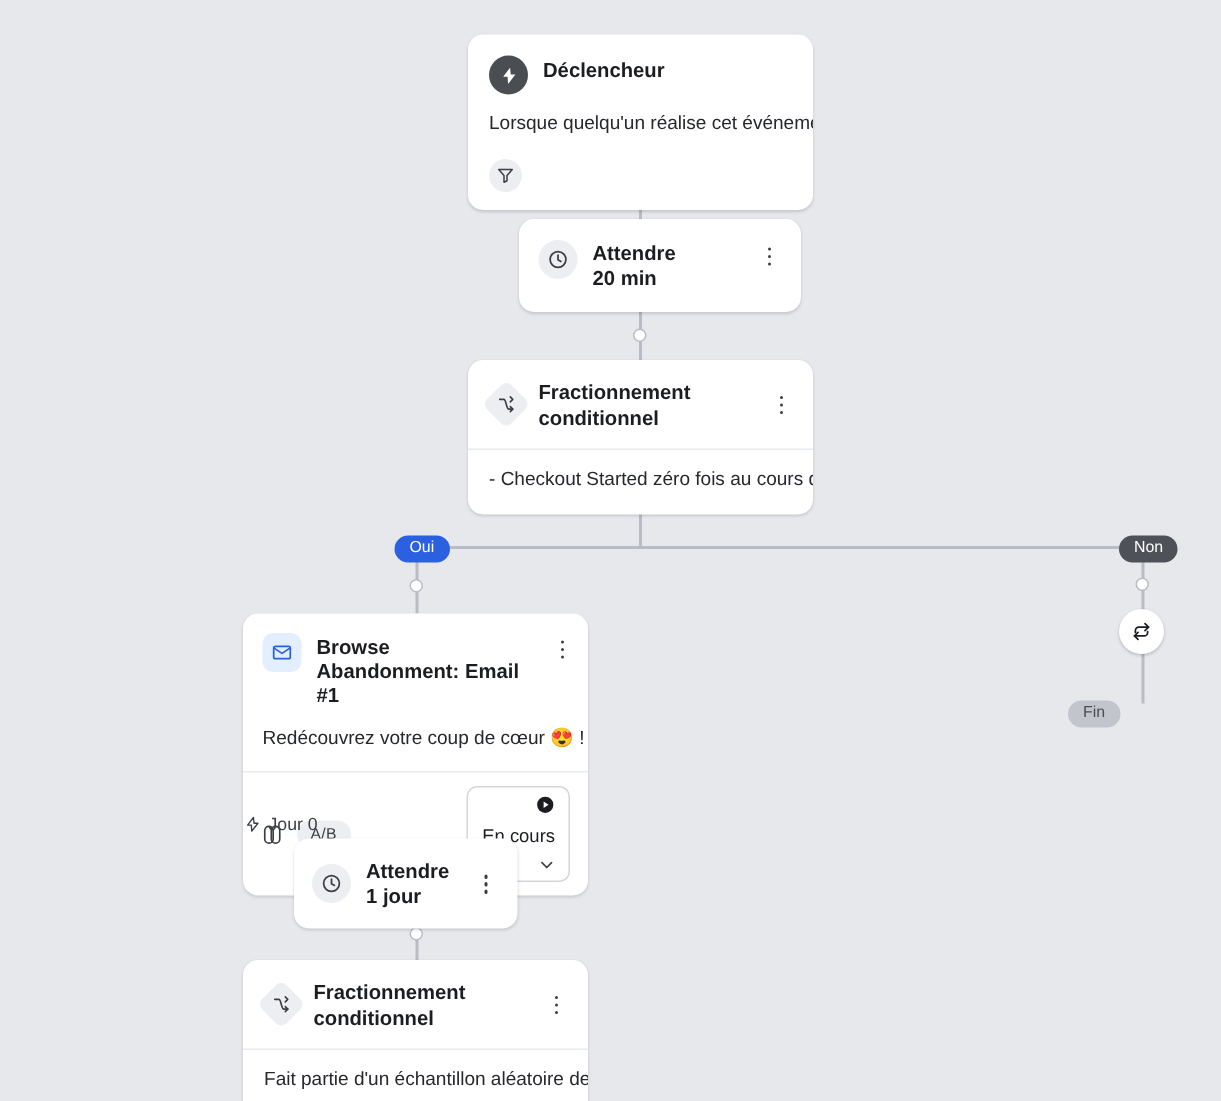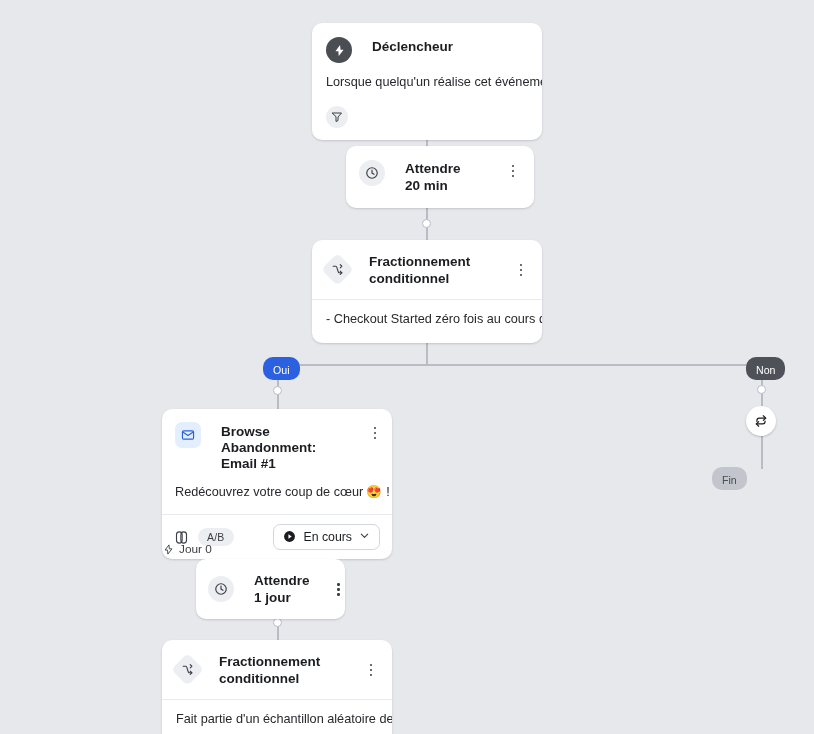--- a/index.html
+++ b/index.html
@@ -40,21 +40,21 @@
   
   .card {
     position: absolute;
     background: #ffffff;
     border-radius: 10px;
     box-shadow: 0 1px 2px rgba(16,24,40,.10), 0 1px 3px rgba(16,24,40,.06);
   }
   .card-head {
     display: flex;
     align-items: flex-start;
-    gap: 20px;
+    gap: 10px;
     padding: 14px 14px 0 14px;
   }
   .card-head.compact { padding: 13px 12px; align-items: center; }
   .card-title {
     font-size: 13.5px;
     font-weight: bold;
     color: #1b1d20;
     line-height: 16.5px;
     flex: 1;
     padding-top: 2px;
@@ -117,38 +117,39 @@
     background: #eceef1;
     border-radius: 11px;
     padding: 3px 9px;
     font-size: 10.5px;
     color: #3b3e43;
     letter-spacing: .2px;
   }
   .status-select {
     margin-left: auto;
     display: flex;
-    align-items: flex-start;
+    align-items: flex-end;
     gap: 7px;
     border: 1px solid #d3d6dc;
     border-radius: 7px;
     background: #fff;
     padding: 5px 9px;
     font-size: 12.3px;
     color: #1b1d20;
     cursor: pointer;
+    flex-direction: column;
   }
 
   
   .badge {
     position: absolute;
     border-radius: 10px;
     font-size: 10.6px;
     color: #ffffff;
-    padding: 8px 10px 4px 10px;
+    padding: 3px 10px 4px 10px;
     line-height: 11px;
     font-weight: normal;
     text-align: center;
   }
   .badge.yes  { background: #2b61e0; }
   .badge.no   { background: #4e5157; }
   .badge.end  { background: #c2c5cb; color: #4a4d52; }
 
   
   .round-node {

